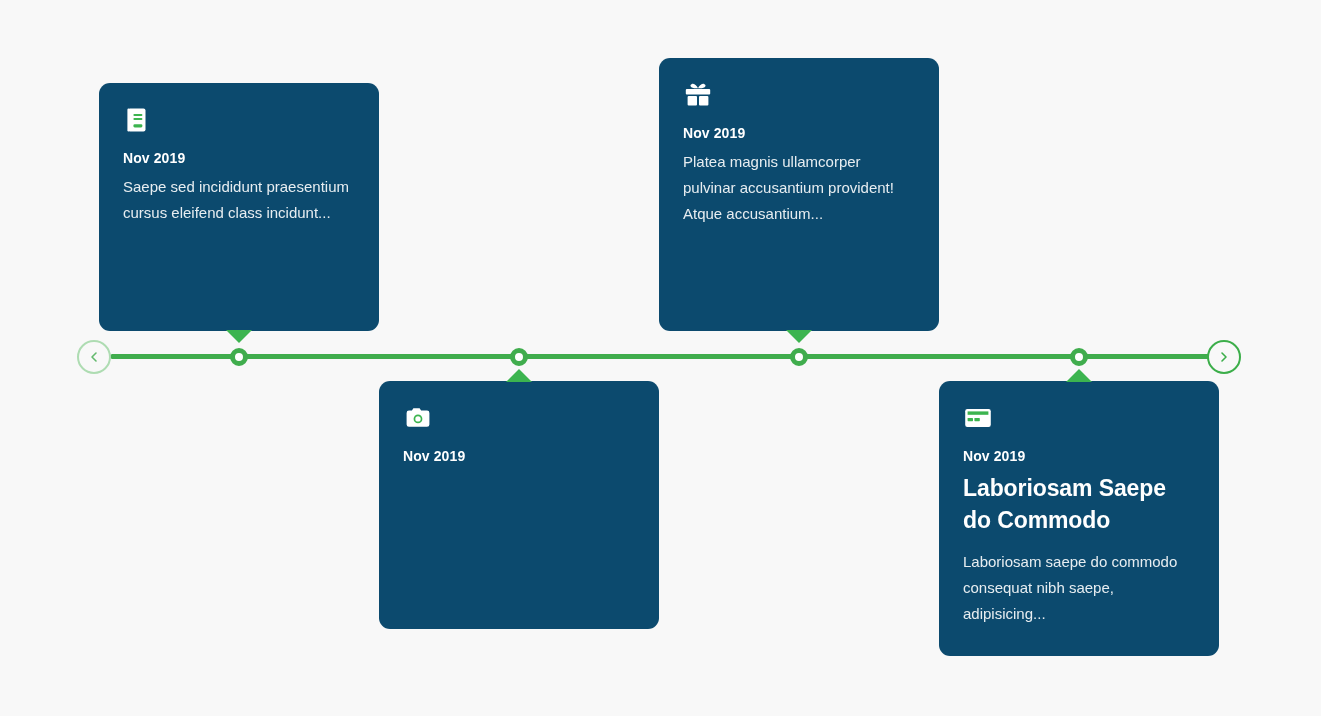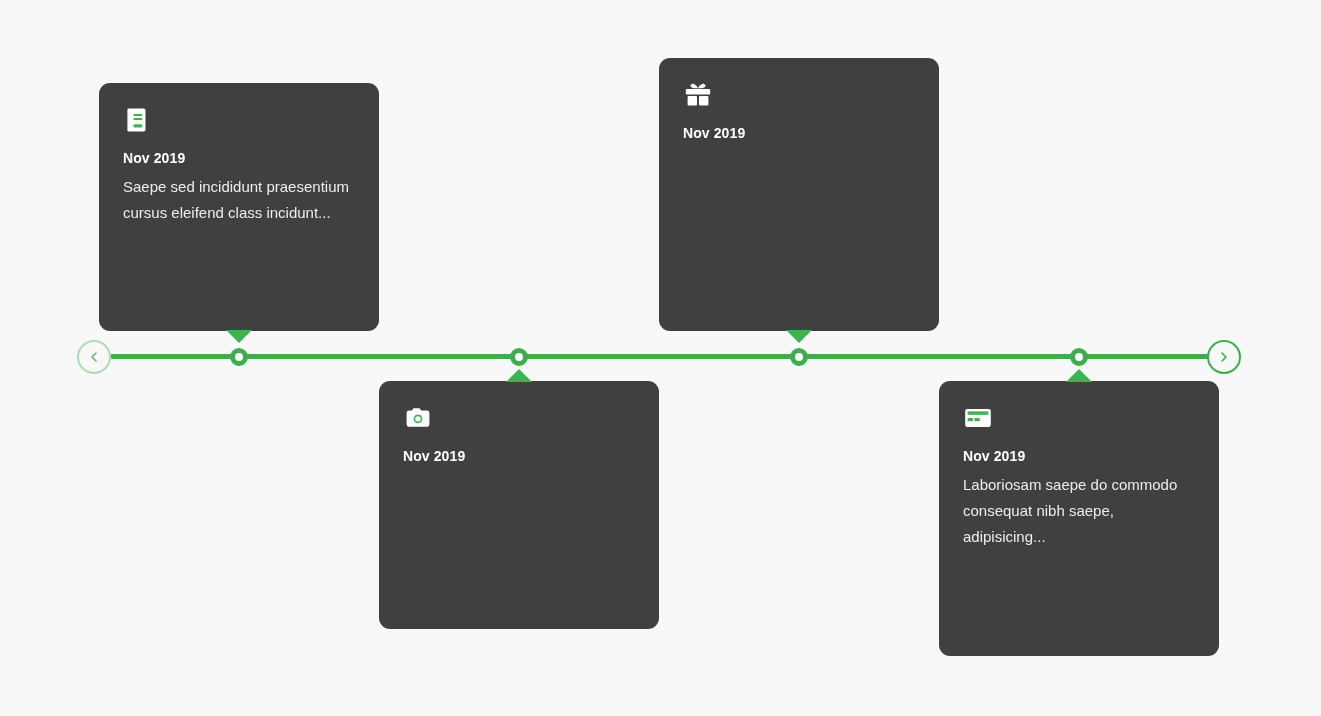--- a/index.html
+++ b/index.html
@@ -65,21 +65,21 @@
     border-radius: 50%;
     background: #ffffff;
     border: 5px solid #40ad4d;
     box-sizing: border-box;
     cursor: pointer;
   }
 
   
   .t-card {
     position: absolute;
-    background: #404040;
+    background: #0c4a6e;
     border-radius: 11px;
     box-sizing: border-box;
     padding: 22px 24px 24px 24px;
     color: #ffffff;
     cursor: pointer;
   }
 
   
   .t-card .pointer {
     position: absolute;
@@ -191,29 +191,31 @@
     <div class="card-icon">
       <svg width="30" height="30" viewBox="0 0 30 30">
         <path d="M8.6 4.2 c2.6 -1.4 5 1.4 6.4 4 -3.2 0.5 -6.6 -0.2 -7.4 -1.9 -0.4 -0.9 0.1 -1.7 1 -2.1 Z" fill="#ffffff"></path>
         <path d="M21.4 4.2 c-2.6 -1.4 -5 1.4 -6.4 4 3.2 0.5 6.6 -0.2 7.4 -1.9 0.4 -0.9 -0.1 -1.7 -1 -2.1 Z" fill="#ffffff"></path>
         <rect x="2.8" y="9" width="24.4" height="5.6" rx="1" fill="#ffffff"></rect>
         <rect x="4.6" y="16" width="9.4" height="9.6" rx="1" fill="#ffffff"></rect>
         <rect x="16" y="16" width="9.4" height="9.6" rx="1" fill="#ffffff"></rect>
       </svg>
     </div>
     <div class="card-date">Nov 2019</div>
+    <p class="card-desc">Platea magnis ullamcorper pulvinar accusantium provident! Atque accusantium...</p>
   </div>
 
   <div class="t-card below" style="left:939px; top:381px; width:280px; height:275px;">
     <div class="pointer"></div>
     <div class="card-icon">
       <svg width="30" height="30" viewBox="0 0 30 30">
         <rect x="2.2" y="6" width="25.6" height="18" rx="2.2" fill="#ffffff"></rect>
         <rect x="4.6" y="8.4" width="20.8" height="3.4" fill="#3cb44f"></rect>
         <rect x="4.6" y="15" width="5.4" height="3.2" rx="0.6" fill="#3cb44f"></rect>
         <rect x="11.4" y="15" width="5.4" height="3.2" rx="0.6" fill="#3cb44f"></rect>
       </svg>
     </div>
     <div class="card-date">Nov 2019</div>
+    <h3 class="card-title">Laboriosam Saepe do Commodo</h3>
     <p class="card-desc">Laboriosam saepe do commodo consequat nibh saepe, adipisicing...</p>
   </div>
 
 </div>
 
 </body></html>

